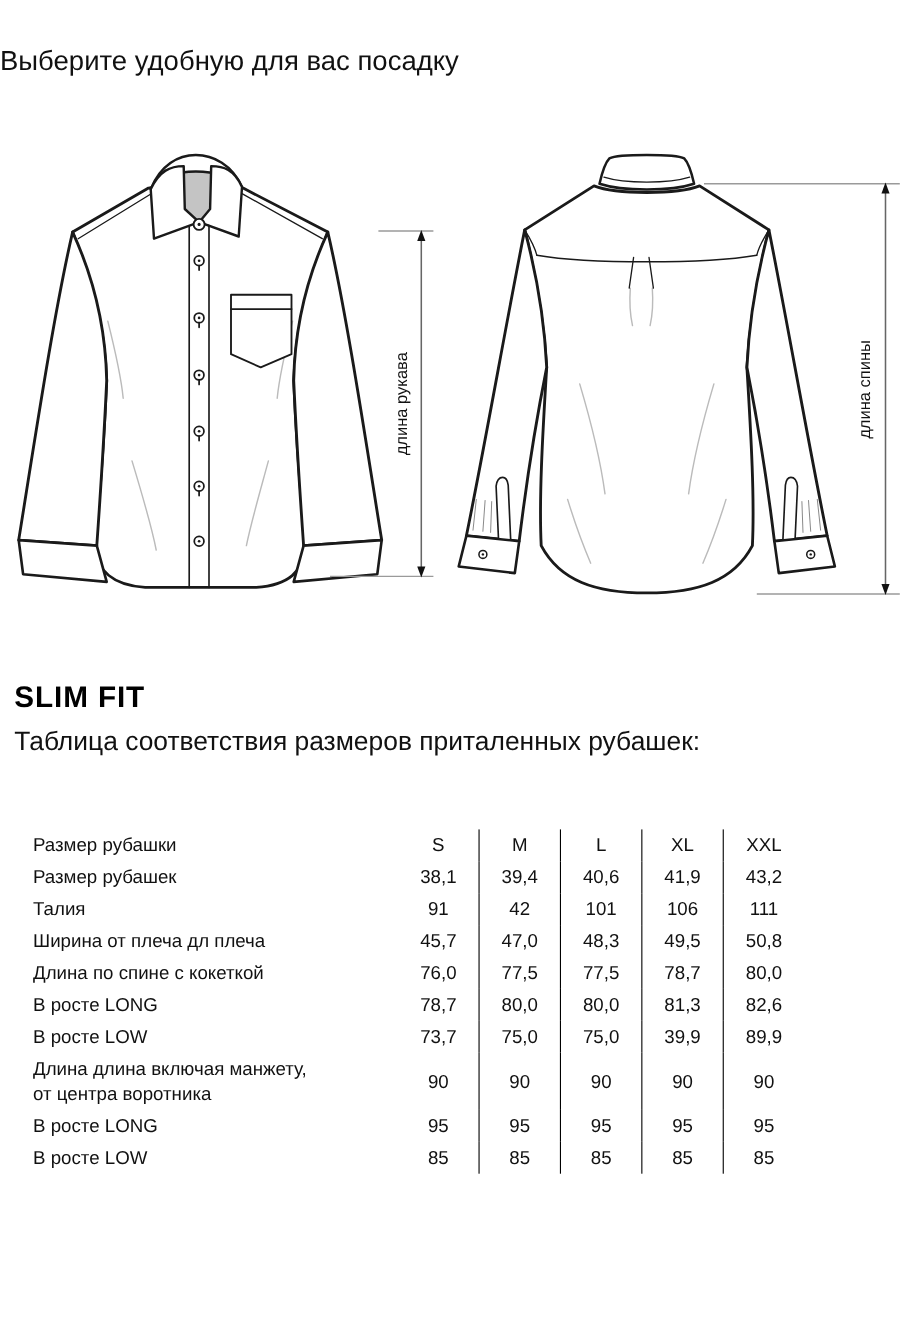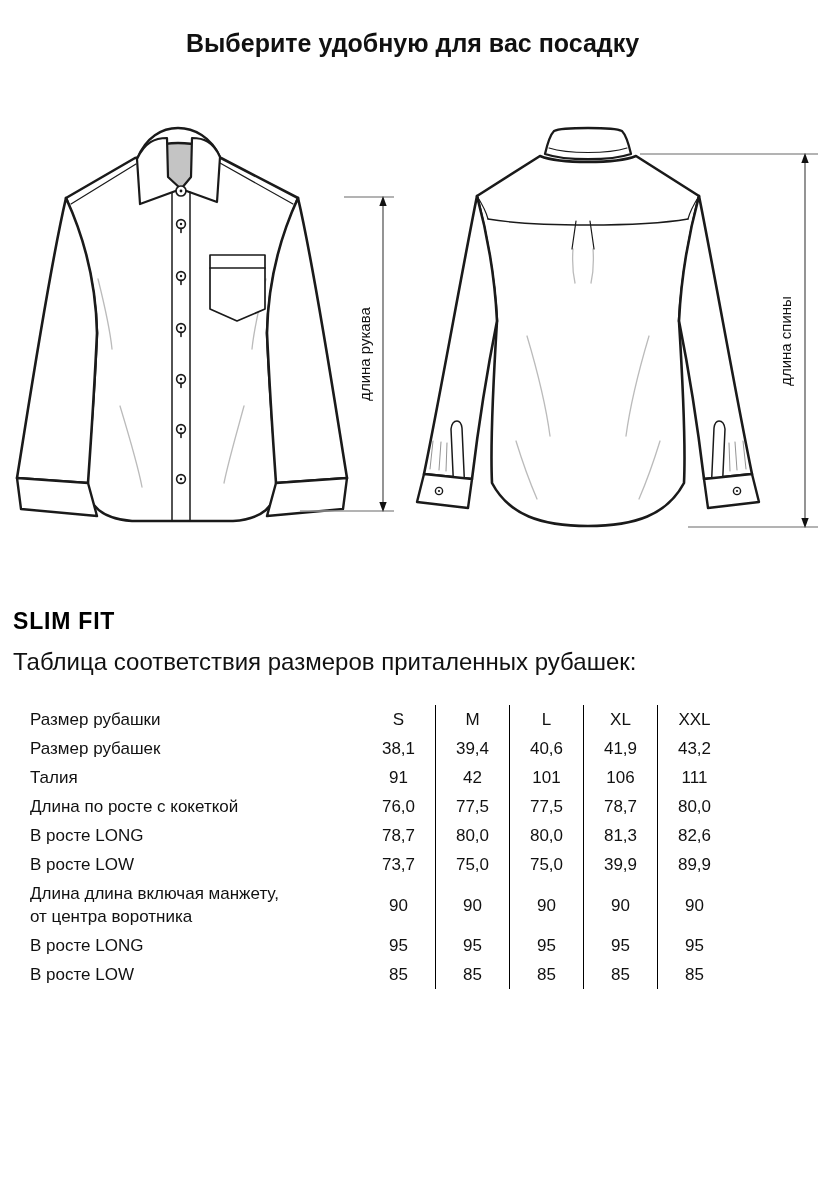--- a/index.html
+++ b/index.html
@@ -6,52 +6,51 @@
   .page {
     position: relative;
     width: 825px;
     height: 1200px;
     background: #fff;
     font-family: "Liberation Sans", sans-serif;
     color: #1a1a1a;
     overflow: hidden;
   }
   .page-title {
-    margin: 27px 0 0 0;
+    margin: 40px 0 0 0;
     font-size: 25px;
     line-height: 32px;
-    font-weight: 700;
-    text-align: center;
+    font-weight: 400;
     color: #111;
   }
   .illustration { margin-top: 52px; }
   .illustration svg { display: block; }
   .dim-label {
     font-family: "Liberation Sans", sans-serif;
     font-size: 15px;
     fill: #111;
   }
   .fit-heading {
     margin: 18px 0 0 13px;
-    font-size: 23px;
+    font-size: 27px;
     line-height: 25px;
     font-weight: 700;
     letter-spacing: 0.8px;
     color: #000;
   }
   .table-caption {
     margin: 16px 0 0 13px;
     font-size: 24px;
     line-height: 23px;
     font-weight: 400;
     color: #111;
   }
   table.size-table {
     border-collapse: collapse;
-    margin: 32px 0 0 30px;
+    margin: 68px 0 0 30px;
     font-size: 17px;
     color: #111;
   }
   table.size-table td {
     padding: 3px 0;
     height: 23px;
     line-height: 23px;
     vertical-align: middle;
   }
   td.label {
@@ -261,21 +260,29 @@
         </tr>
         <tr>
           <td class="label">Талия</td>
           <td class="val">91</td>
           <td class="val">42</td>
           <td class="val">101</td>
           <td class="val">106</td>
           <td class="val">111</td>
         </tr>
         <tr>
-          <td class="label">Длина по росте с кокеткой</td>
+          <td class="label">Ширина от плеча дл плеча</td>
+          <td class="val">45,7</td>
+          <td class="val">47,0</td>
+          <td class="val">48,3</td>
+          <td class="val">49,5</td>
+          <td class="val">50,8</td>
+        </tr>
+        <tr>
+          <td class="label">Длина по спине с кокеткой</td>
           <td class="val">76,0</td>
           <td class="val">77,5</td>
           <td class="val">77,5</td>
           <td class="val">78,7</td>
           <td class="val">80,0</td>
         </tr>
         <tr>
           <td class="label">В росте LONG</td>
           <td class="val">78,7</td>
           <td class="val">80,0</td>

